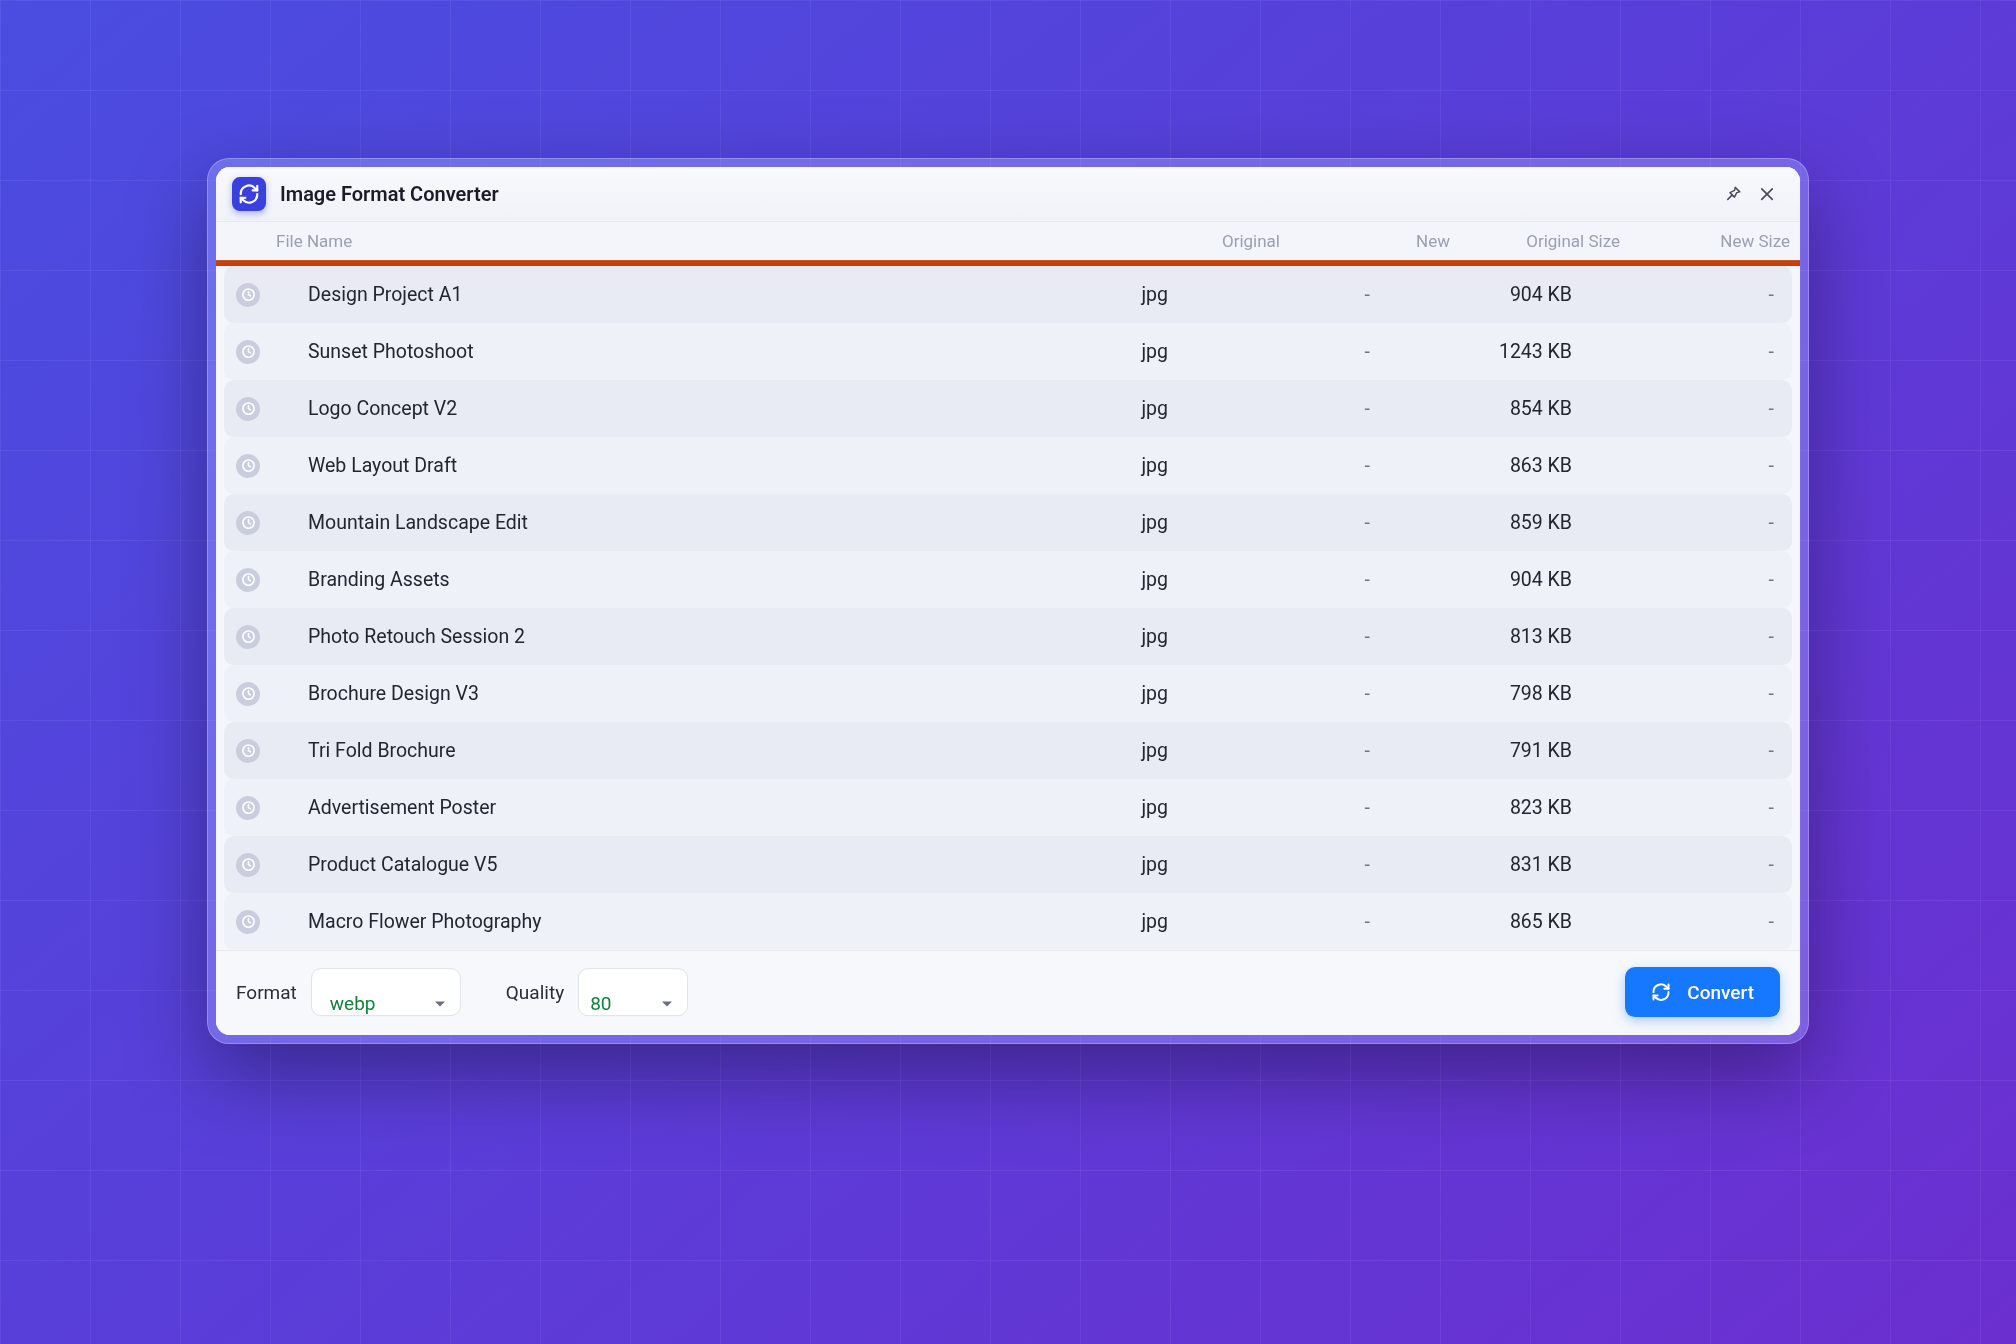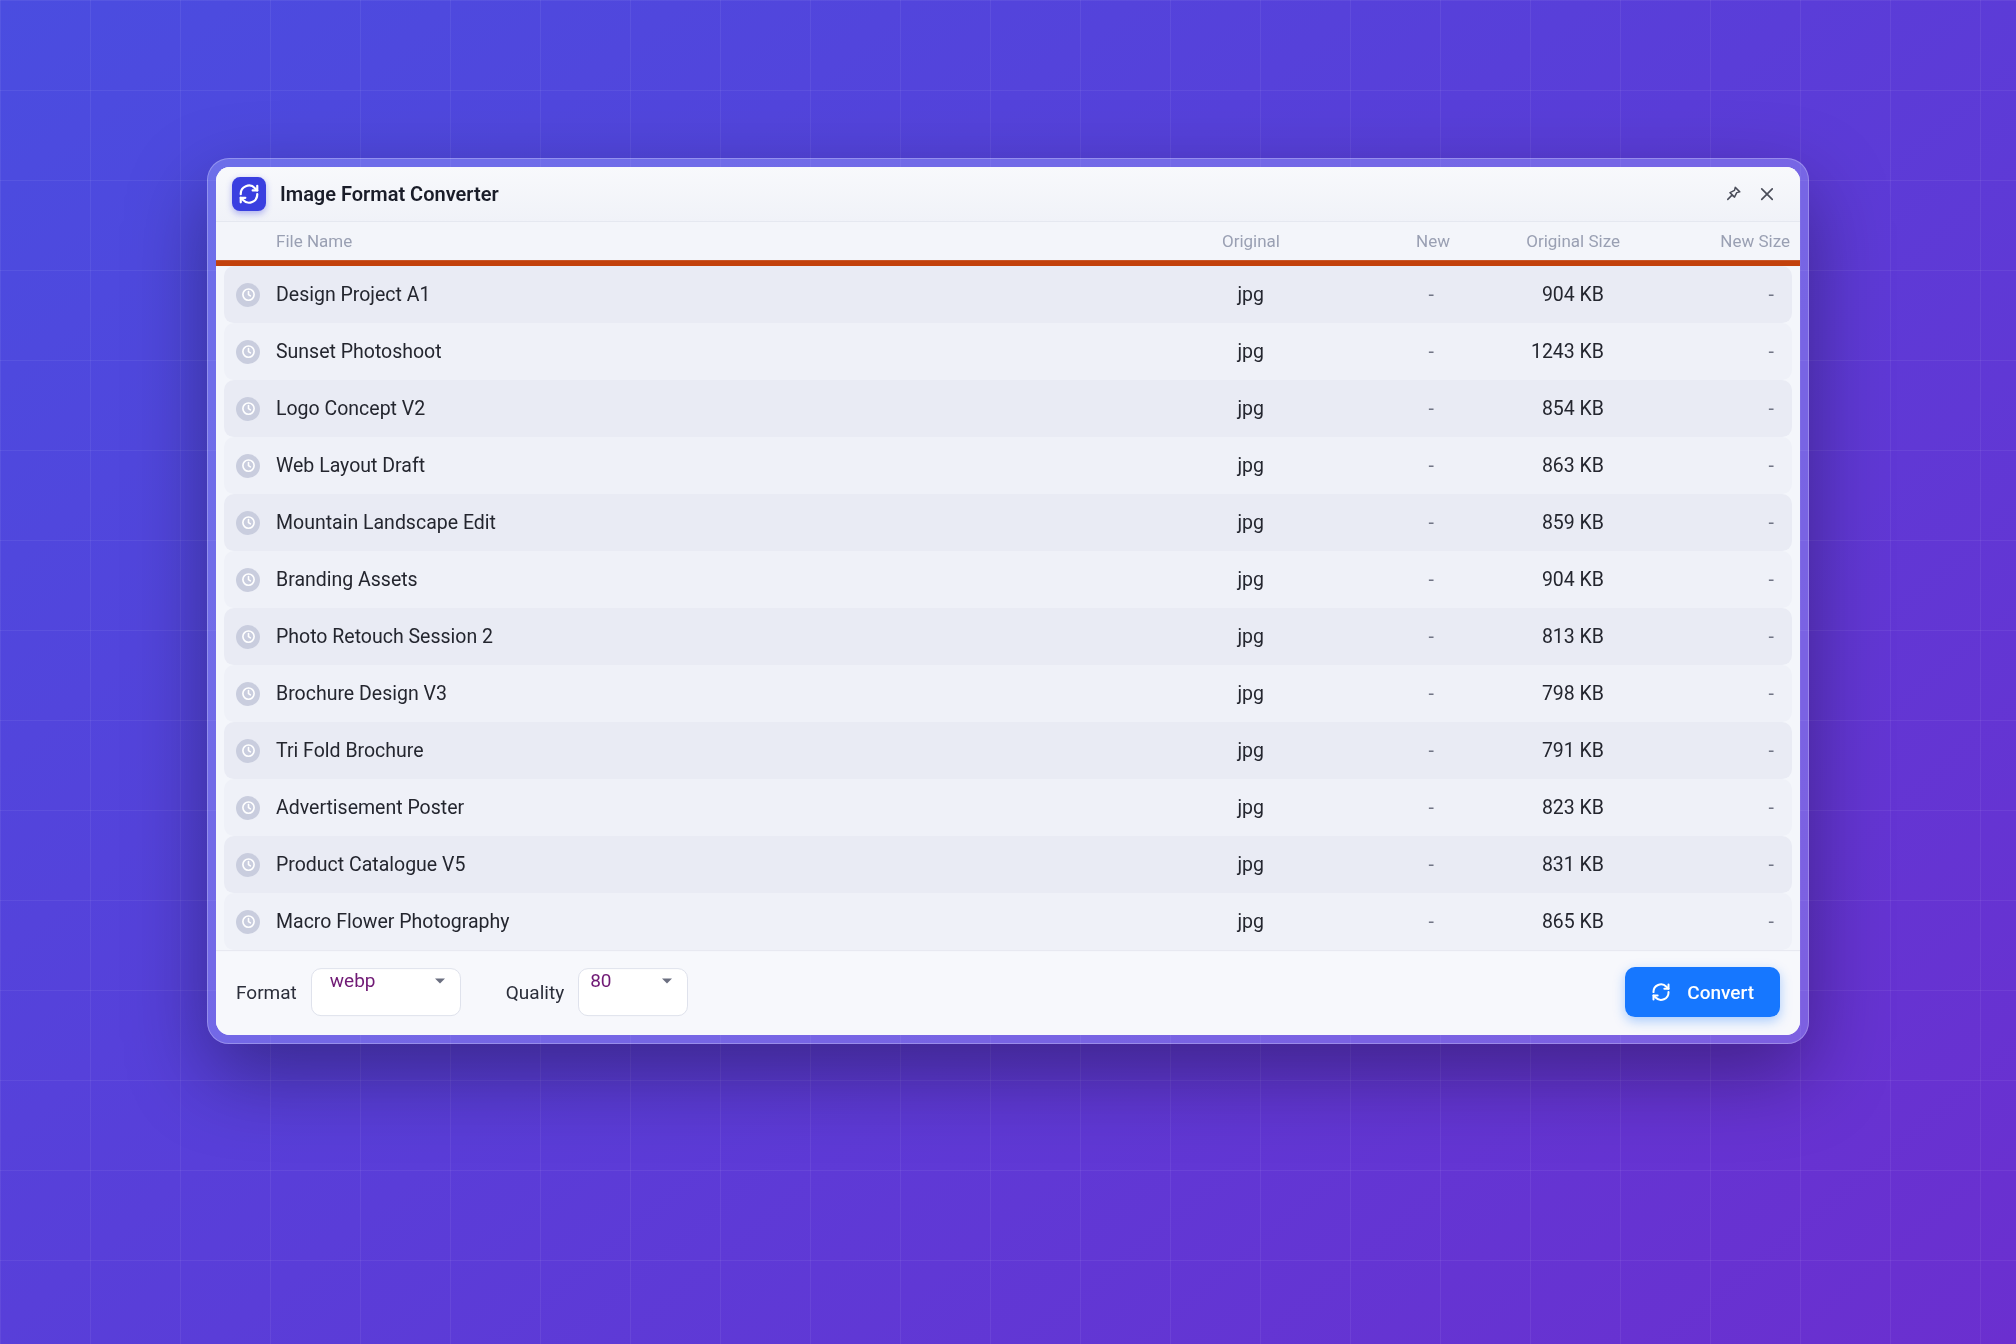--- a/index.html
+++ b/index.html
@@ -93,20 +93,21 @@
   }
   .row {
     display: grid;
     grid-template-columns: 44px 1fr 170px 170px 170px 170px;
     align-items: center;
     padding: 0 12px 0 2px;
     height: 57px;
     border-radius: 10px;
     font-size: 19.5px;
     color: #24262f;
+    gap: 32px;
   }
   .row:nth-child(odd)  { background: #e9ebf4; }
   .row:nth-child(even) { background: #eff1f8; }
   .row .cell { padding: 0 6px; }
   .row .cell-icon {
     display:flex; align-items:center; justify-content:center;
   }
   .clock-badge {
     width: 24px; height: 24px; border-radius: 50%;
     background: #c9cdde;
@@ -123,28 +124,28 @@
     padding: 16px 20px 18px 20px;
     border-top: 1px solid #e6e8f0;
     background: #f7f8fc;
     gap: 14px;
   }
   .field-label {
     font-size: 19px;
     color: #2b2e3a;
   }
   .select {
-    display: flex; align-items: flex-start; justify-content: space-between;
+    display: flex; align-items: flex-end; justify-content: space-between;
     height: 48px;
     padding: 0 14px 0 18px;
     background: #fff;
     border: 1px solid #dfe2ec;
     border-radius: 10px;
     font-size: 19px;
-    color: #701a75;
+    color: #15803d;
     cursor: pointer;
     gap: 30px;
     min-width: 150px;
   }
   .select.small { min-width: 110px; padding-left: 11px; }
   .select .caret { color: #6b6f80; }
   .select .caret svg { width: 12px; height: 12px; }
   .footer-spacer { flex: 1; }
   .btn-primary {
     display: flex; align-items: center; gap: 16px;

